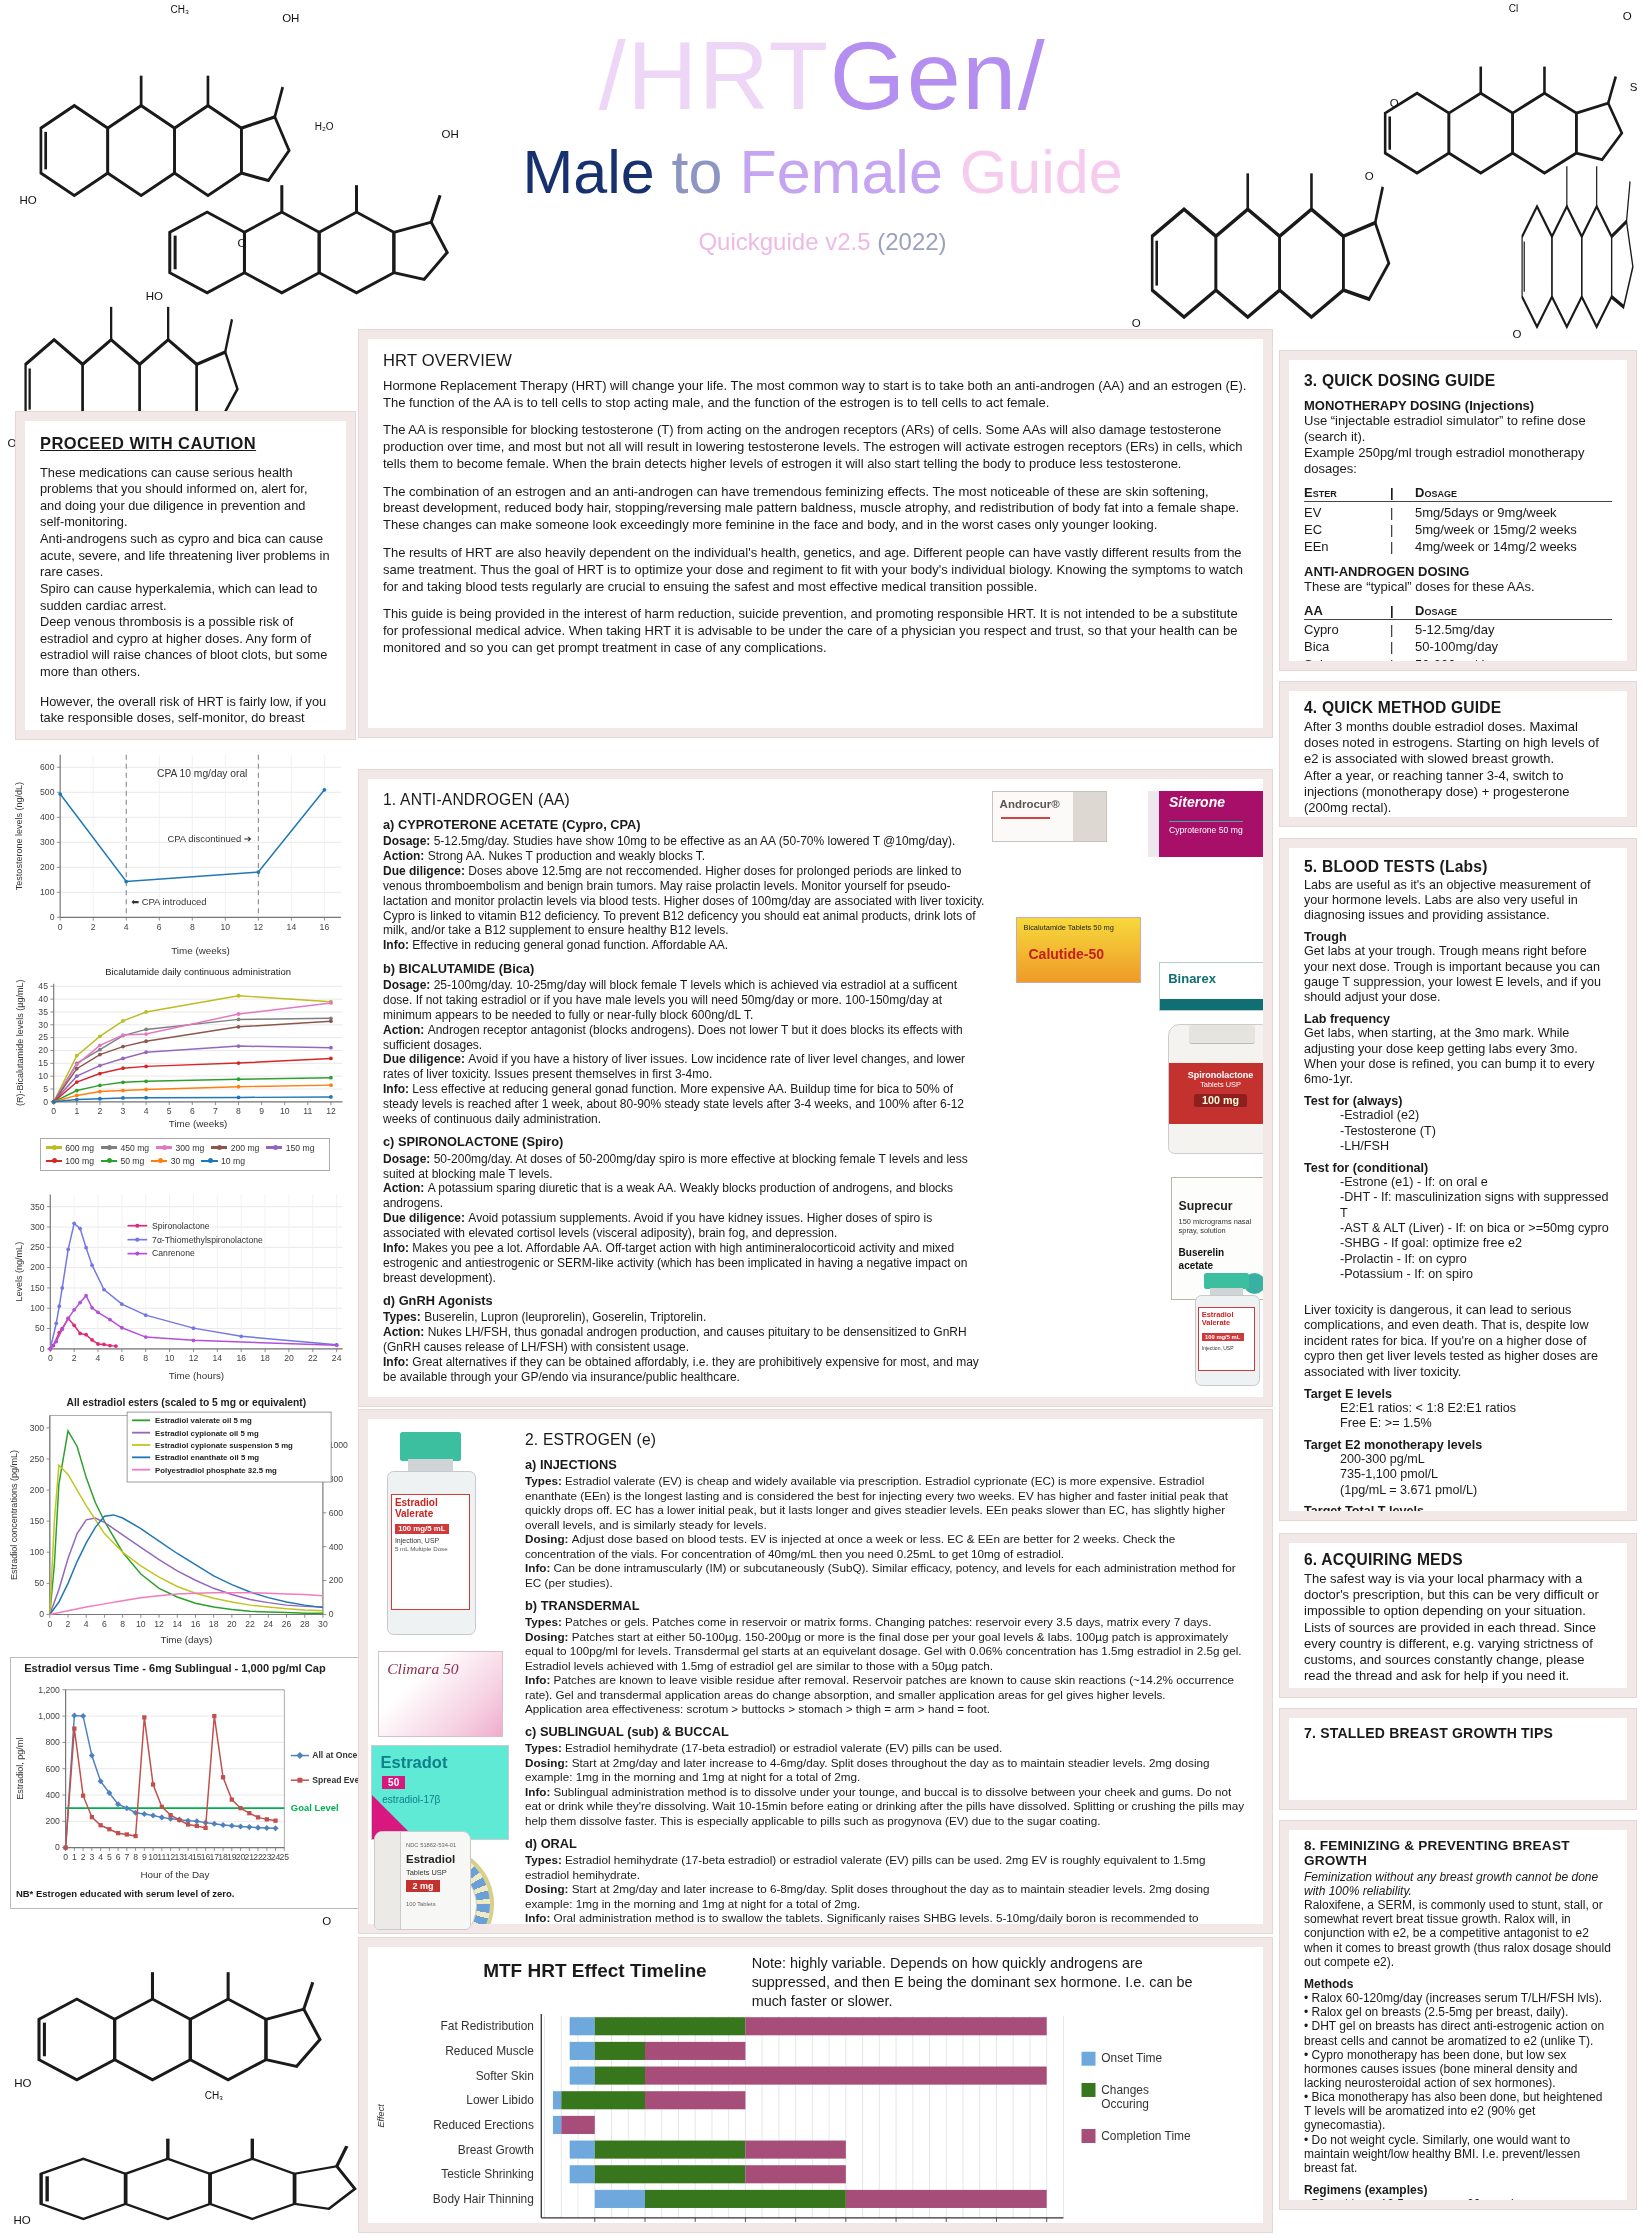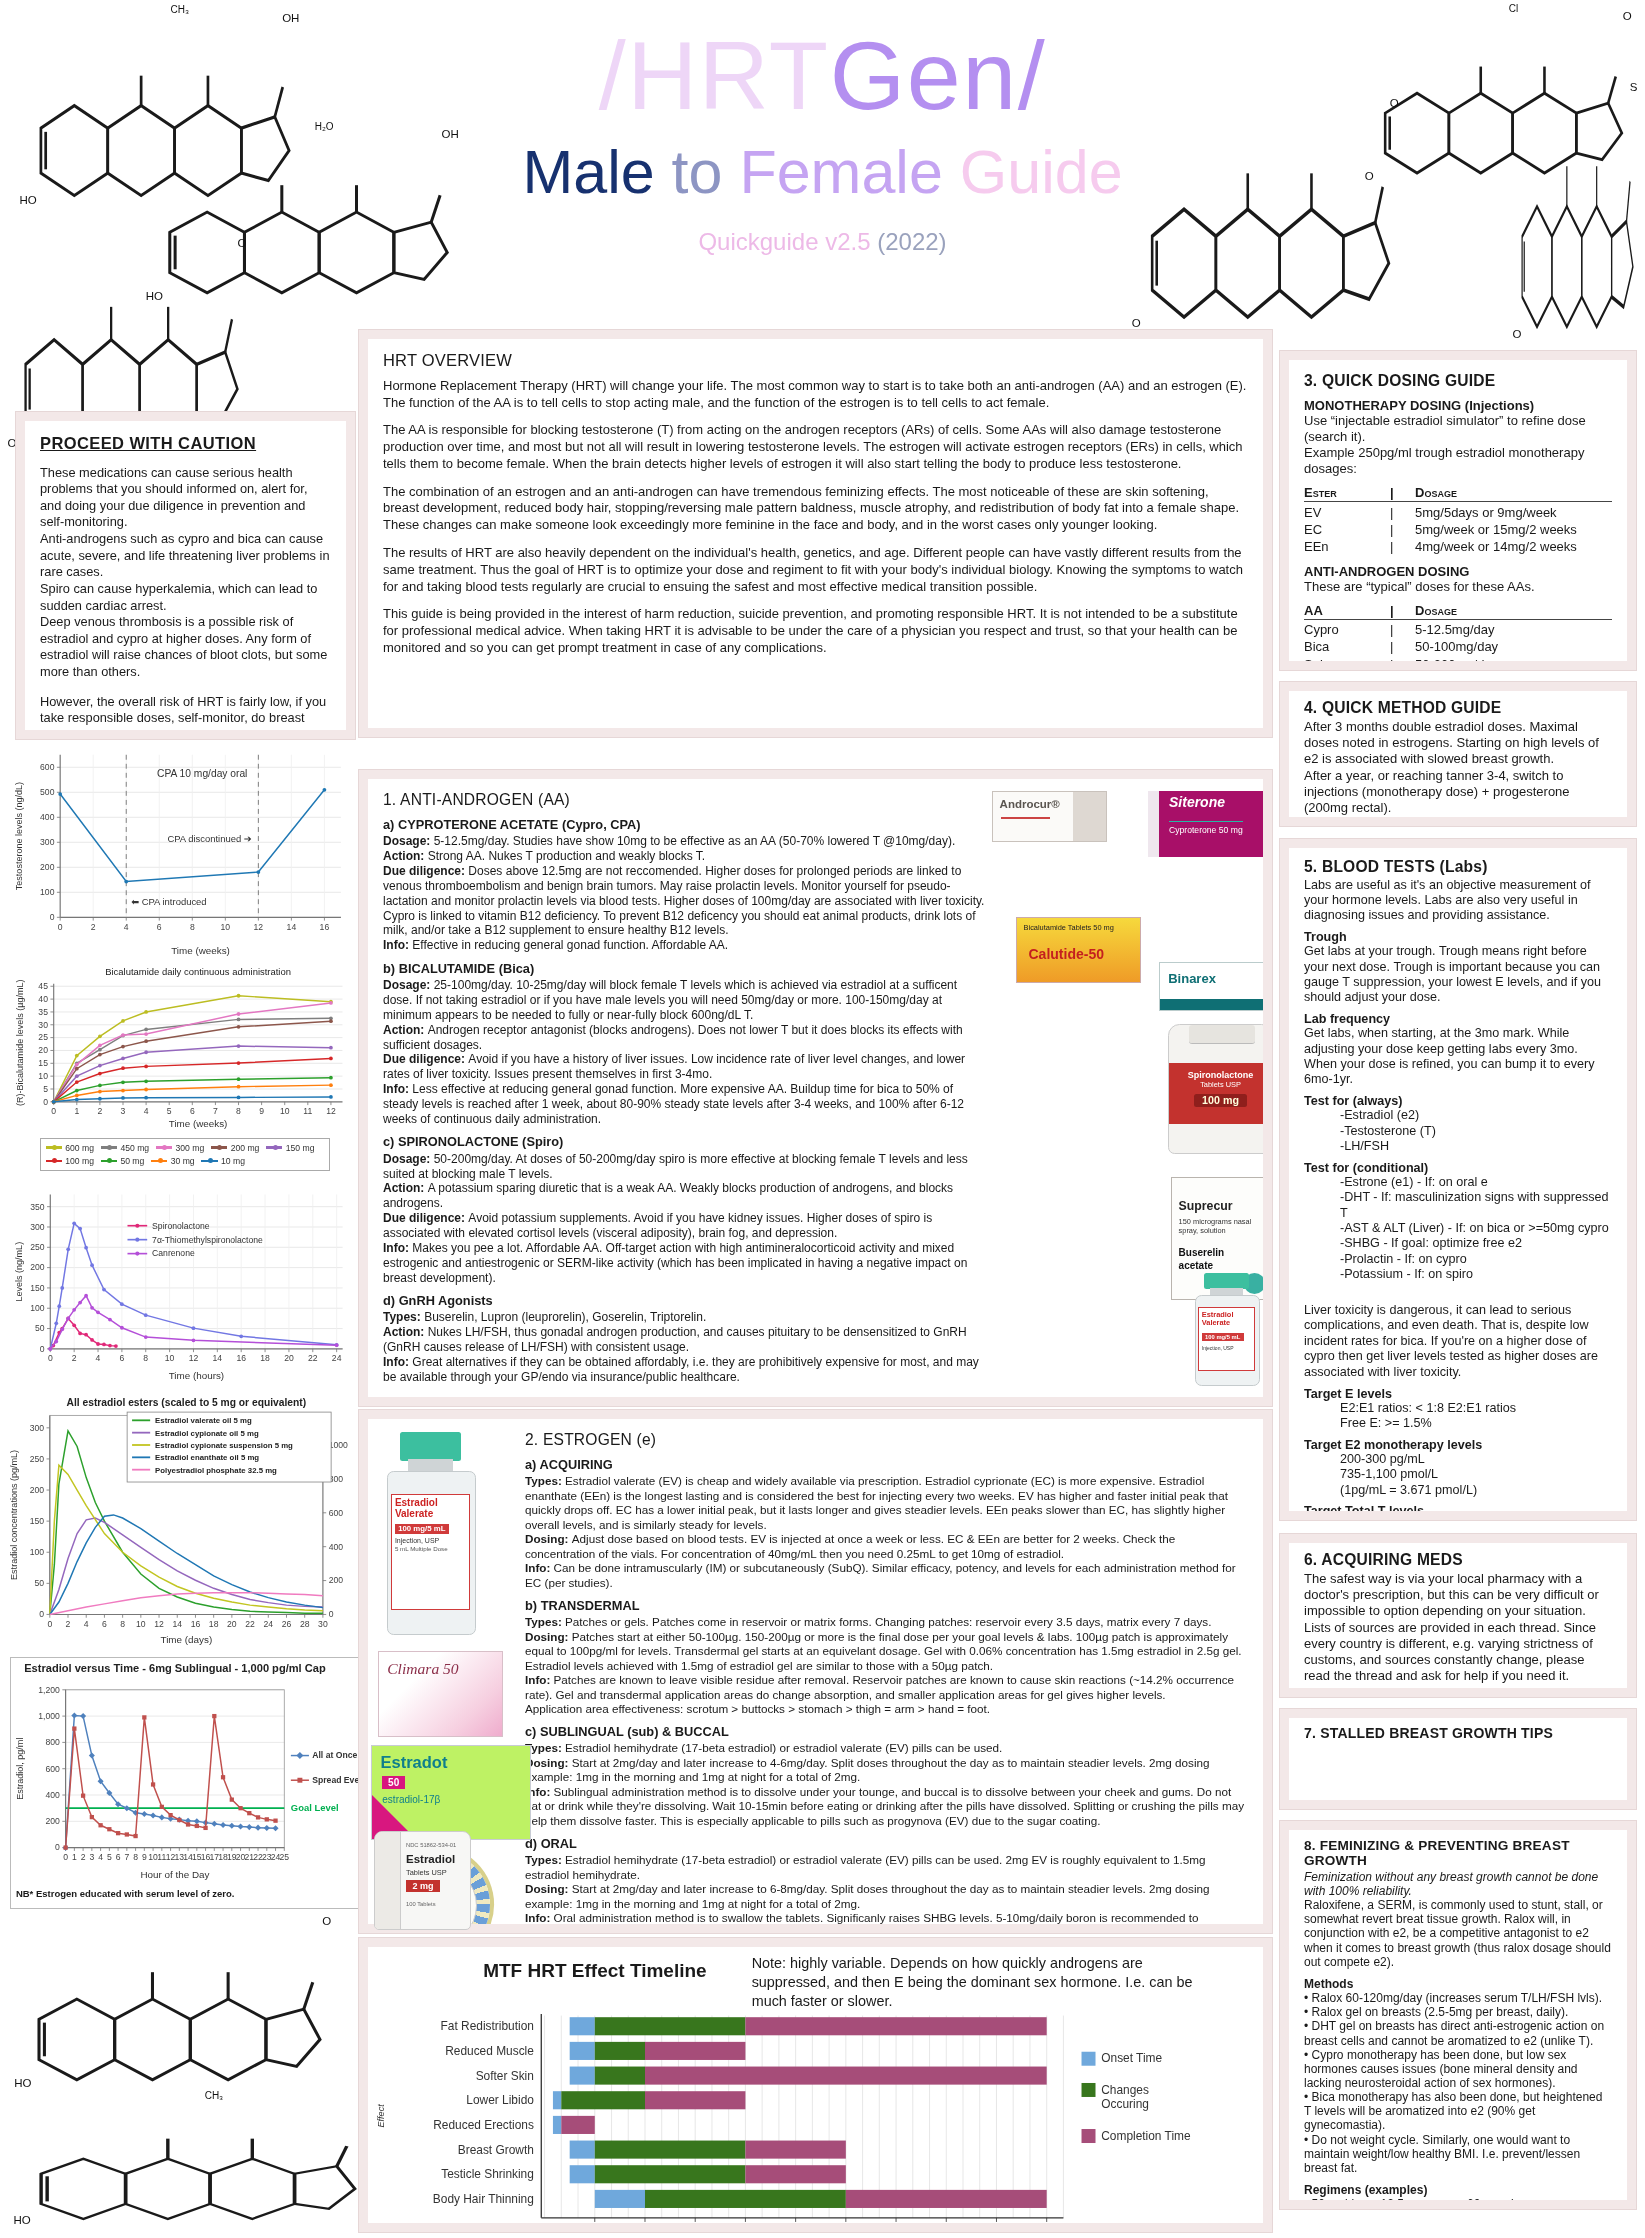--- a/index.html
+++ b/index.html
@@ -82,21 +82,21 @@
   .vial .lab{position:absolute;left:8%;top:30%;width:84%;height:56%;background:#fff;border:1.6px solid #d03a3a;padding:3.3px 3.3px;box-sizing:border-box;}
   .vial .lab .l1{display:block;color:#c22;font-weight:bold;font-size:10px;line-height:1.05;}
   .vial .lab .l2{display:inline-block;background:#d03a3a;color:#fff;font-size:7.8px;font-weight:bold;padding:0.8px 3.3px;margin-top:2.5px;}
   .vial .lab .l3{display:block;font-size:7px;color:#333;margin-top:2.5px;}
   .vial .lab .l4{display:block;font-size:6.2px;color:#555;margin-top:1.6px;}
   #p-evvial{width:95px;height:207px;}
   #p-evvial-s{width:69px;height:114px;}
   #p-evvial-s .lab .l1{font-size:7.4px;} #p-evvial-s .lab .l2{font-size:5.8px;} #p-evvial-s .lab .l3,#p-evvial-s .lab .l4{font-size:5px;}
   #p-climara{width:125px;height:86px;background:linear-gradient(135deg,#fff 30%,#f6cfe0 75%,#efaccd);border:0.8px solid #d8bfc8;}
   #p-climara span{position:absolute;left:8.2px;top:8.2px;font-family:"Liberation Serif",serif;font-style:italic;font-size:15.6px;color:#8c2f4a;}
-  #p-estradot{width:160px;height:95px;background:#bef264;border:0.8px solid #c8ccd4;}
+  #p-estradot{width:138px;height:95px;background:#5eead4;border:0.8px solid #c8ccd4;}
   #p-estradot:before{content:"";position:absolute;left:0;bottom:0;border-left:44px solid #d8177f;border-top:44px solid transparent;}
   #p-estradot .l1{position:absolute;left:8.2px;top:6.6px;font-size:16.5px;font-weight:bold;color:#0f7f8c;}
   #p-estradot .l2{position:absolute;left:10px;top:30px;font-size:10px;font-weight:bold;color:#fff;background:#d8177f;padding:0.8px 5.8px;}
   #p-estradot .l3{position:absolute;left:10px;top:48px;font-size:10px;color:#0f7f8c;}
   #p-wheel{width:109px;height:109px;border-radius:50%;background:repeating-conic-gradient(#6a9fd8 0 9deg,#efe9c0 9deg 15deg);box-shadow:0 0 0 4.1px #d8d08a;}
   #p-wheel .inner{position:absolute;left:15px;top:15px;width:79px;height:79px;border-radius:50%;background:#fdfdf7;border:0.8px solid #ccc;}
   #p-wheel .c1,#p-wheel .c2{position:absolute;width:28px;height:10px;border-radius:5px;background:#fff;border:0.8px solid #bbb;}
   #p-wheel .c1{left:39px;top:41px;transform:rotate(55deg);}
   #p-wheel .c2{left:43px;top:56px;transform:rotate(55deg);}
   #p-ebottle{width:97px;height:99px;background:#f7f7f5;border:0.8px solid #ccc;border-radius:8.2px 8.2px 5px 5px;}
@@ -865,21 +865,21 @@
         <span class="body"></span>
       <span class="lab"><span class="l1">Estradiol Valerate</span><span class="l2">100 mg/5 mL</span><span class="l3">Injection, USP</span></span>
     </div>
   </div>
 </div>
 <div class="panel" id="sec2" style="left:358px;top:1409px;width:915px;height:525px">
   <div class="pi">
     <div class="h-sec" style="margin-left:142px">2. ESTROGEN (e)</div>
     <div class="drugwrap">
         <div class="drug">
-          <h4>a) ACQUIRING</h4>
+          <h4>a) INJECTIONS</h4>
           <p class="dl"><b>Types: </b><span>Estradiol valerate (EV) is cheap and widely available via prescription. Estradiol cyprionate (EC) is more expensive. Estradiol enanthate (EEn) is the longest lasting and is considered the best for injecting every two weeks.  EV has higher and faster initial peak that quickly drops off. EC has a lower initial peak, but it lasts longer and gives steadier levels. EEn peaks slower than EC, has slightly higher overall levels, and is similarly steady for levels.</span></p>
           <p class="dl"><b>Dosing: </b><span>Adjust dose based on blood tests. EV is injected at once a week or less. EC &amp; EEn are better for 2 weeks. Check the concentration of the vials. For concentration of 40mg/mL then you need 0.25mL to get 10mg of estradiol.</span></p>
           <p class="dl"><b>Info: </b><span>Can be done intramuscularly (IM) or subcutaneously (SubQ). Similar efficacy, potency, and levels for each administration method for EC (per studies).</span></p>
         </div>
         <div class="drug">
           <h4>b) TRANSDERMAL</h4>
           <p class="dl"><b>Types: </b><span>Patches or gels. Patches come in reservoir or matrix forms. Changing patches: reservoir every 3.5 days, matrix every 7 days.</span></p>
           <p class="dl"><b>Dosing: </b><span>Patches start at either 50-100µg. 150-200µg or more is the final dose per your goal levels &amp; labs. 100µg patch is approximately equal to 100pg/ml for levels. Transdermal gel starts at an equivelant dosage. Gel with 0.06% concentration has 1.5mg estradiol in 2.5g gel. Estradiol levels achieved with 1.5mg of estradiol gel are similar to those with a 50µg patch.</span></p>
           <p class="dl"><b>Info: </b><span> Patches are known to leave visible residue after removal. Reservoir patches are known to cause skin reactions (~14.2% occurrence rate). Gel and transdermal application areas do change absorption, and smaller application areas for gel gives higher levels.</span></p>
           <p class="dl"><span>Application area effectiveness: scrotum &gt; buttocks &gt; stomach &gt; thigh = arm &gt; hand = foot.</span></p>

